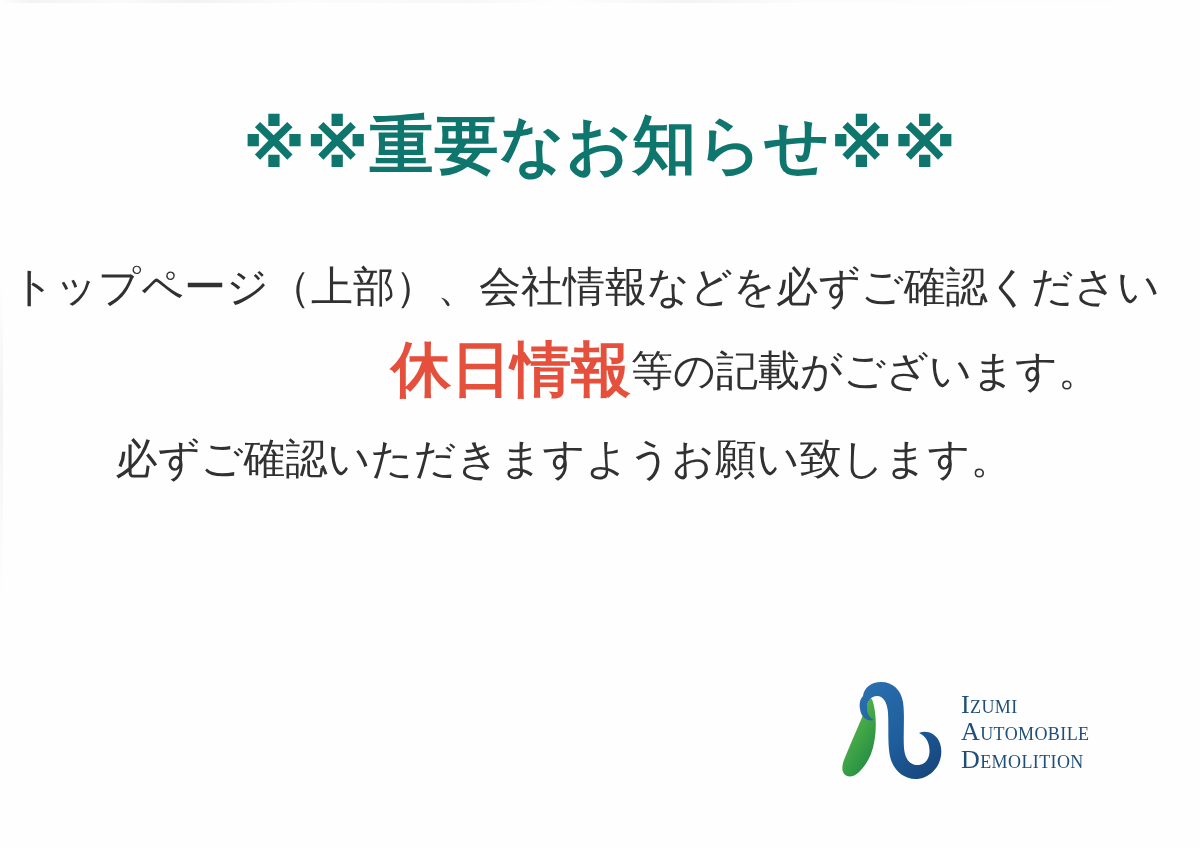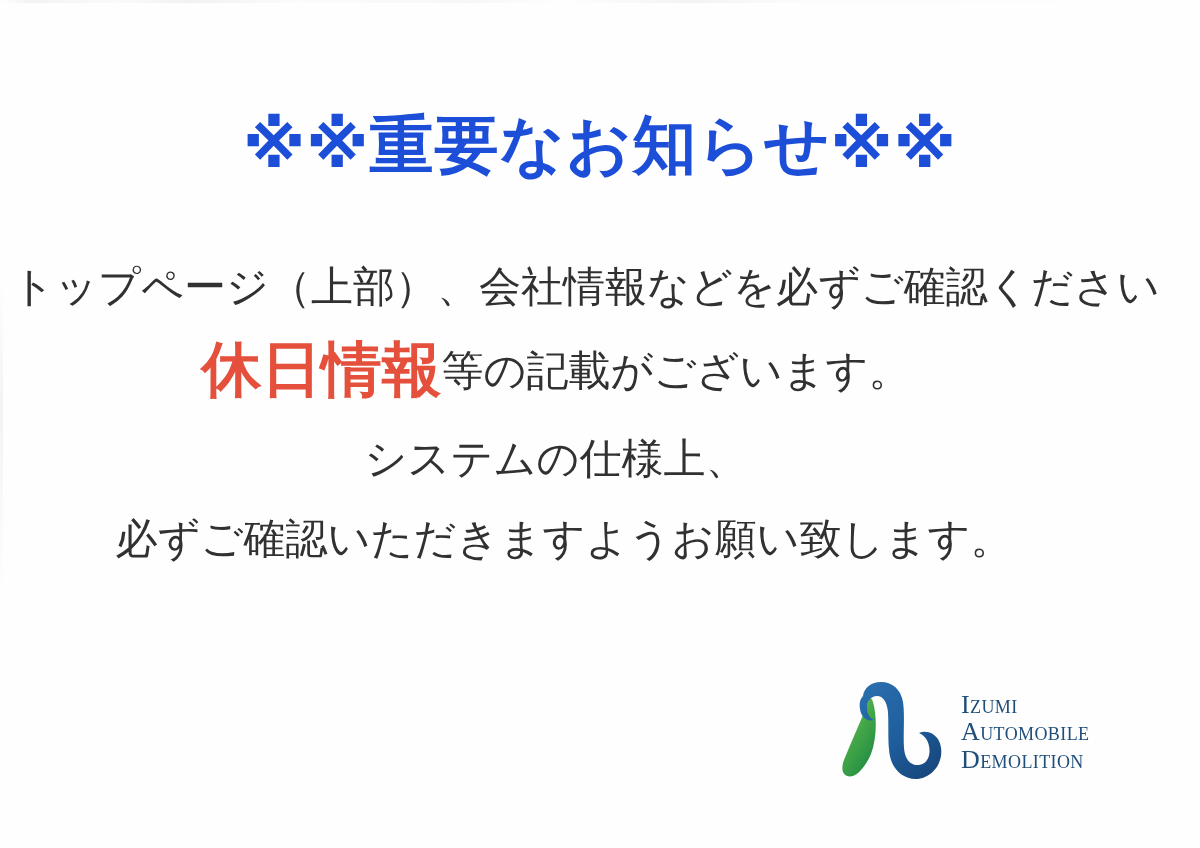--- a/index.html
+++ b/index.html
@@ -56,21 +56,21 @@
         rgba(0,0,0,0.00));
   }
 
   
   .headline {
     position: absolute;
     top: 112px;
     left: 0;
     width: 1200px;
     text-align: center;
-    color: #1d4ed8;
+    color: #0f766e;
     font-size: 64px;
     font-weight: bold;
     letter-spacing: 1px;
     line-height: 1.05;
     white-space: nowrap;
   }
 
   
   .body-block {
     position: absolute;
@@ -85,20 +85,21 @@
     font-size: 42px;
     font-weight: normal;
     line-height: 1.0;
     white-space: nowrap;
     margin-left: 12px;
   }
   .line-1 { margin-top: 8px; }
   .line-2 {
     margin-top: 32px;
     line-height: 1.0;
+    text-align: right;
   }
   .line-3 { margin-top: 38px; }
   .line-4 { margin-top: 40px; }
   .line-5 { margin-top: 38px; padding-left: 8px; }
 
   .emph-red {
     color: #e4503c;
     font-size: 60px;
     font-weight: bold;
     vertical-align: -3px;
@@ -151,21 +152,20 @@
   <div class="headline">※※重要なお知らせ※※</div>
 
   <div class="body-block">
 
     <div class="line line-1">トップページ（上部）、会社情報などを必ずご確認ください</div>
 
     <div class="line line-2">
       <span class="emph-red">休日情報</span><span class="tail-black">等の記載がございます。</span>
     </div>
 
-    <div class="line line-3">システムの仕様上、</div>
 
 
     <div class="line line-5">必ずご確認いただきますようお願い致します。</div>
   </div>
 
   <div class="logo">
 
     <div class="logo-mark">
       <svg viewBox="0 0 122 112" width="122" height="112" aria-hidden="true">
         <defs>

